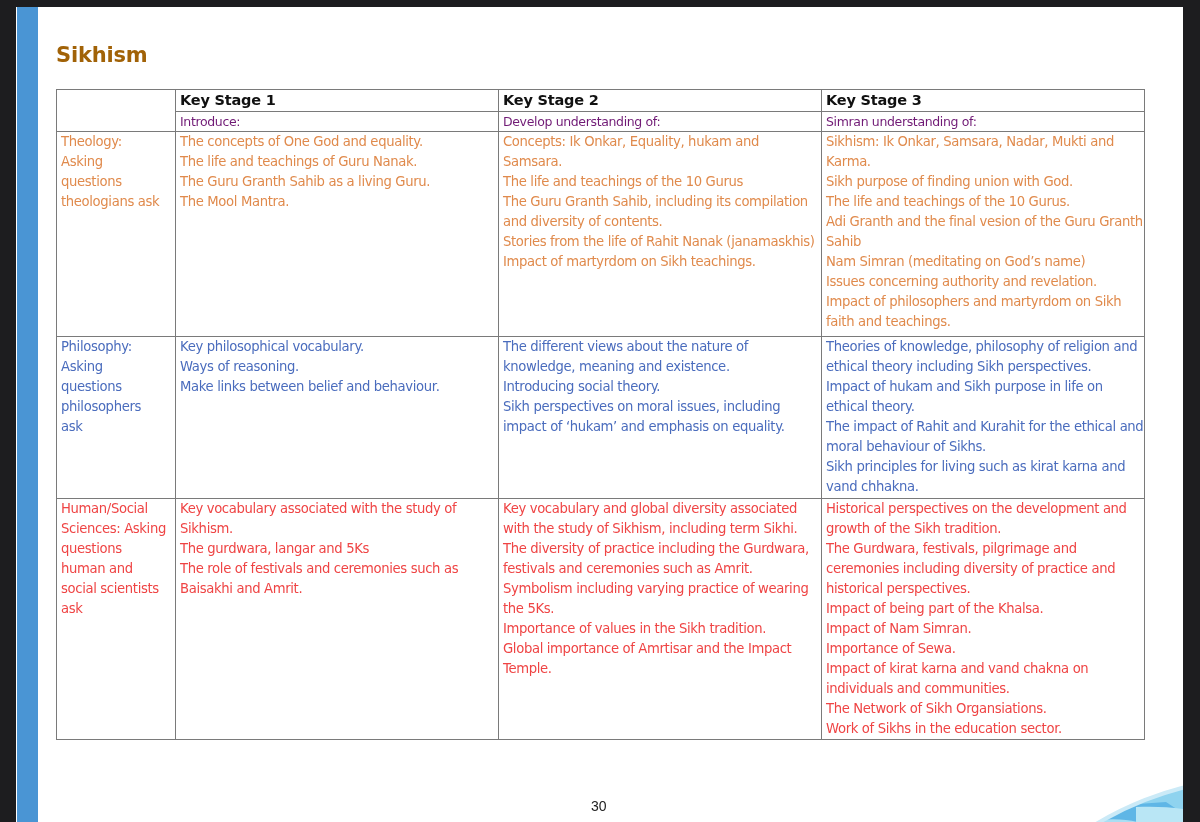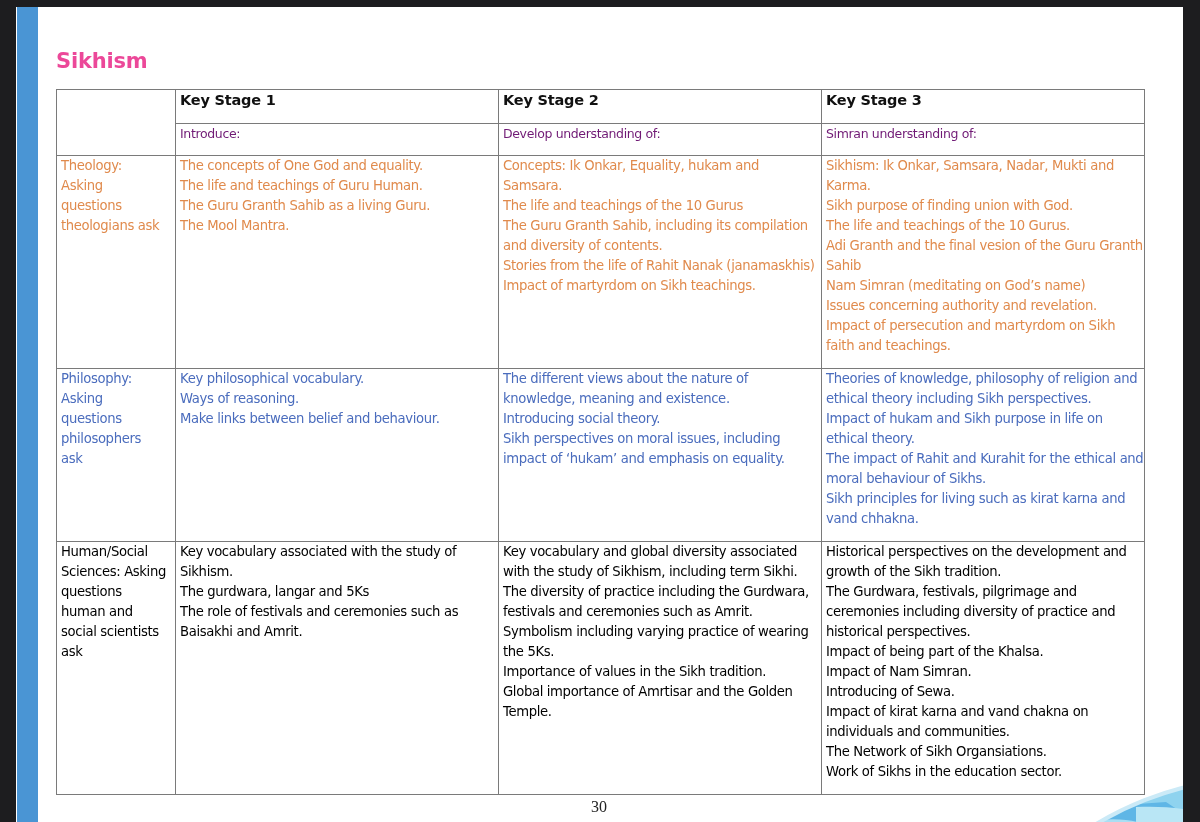--- a/index.html
+++ b/index.html
@@ -9,51 +9,51 @@
   }
   .page {
     position: absolute; left: 16px; top: 7px; width: 1167px; height: 830px;
     background: #ffffff; overflow: hidden;
   }
   .side-bar {
     position: absolute; left: 1px; top: 0; width: 21px; height: 100%;
     background: #4a95d4;
   }
   .title {
-    position: absolute; left: 40px; top: 42px;
+    position: absolute; left: 40px; top: 36px;
     font-family: "DejaVu Sans", sans-serif; font-weight: bold; font-size: 21px;
-    color: #ec4899; letter-spacing: -0.2px;
+    color: #a16207; letter-spacing: -0.2px;
   }
   table.curr {
     position: absolute; left: 40px; top: 82px;
     border-collapse: collapse; table-layout: fixed;
     width: 1088px;
     font-family: "DejaVu Sans", sans-serif; font-size: 13.2px; line-height: 20px;
   }
   table.curr td, table.curr th {
-    border: 1.5px solid #7a7a7a; vertical-align: top; padding: 0 0 12px 4px;
+    border: 1.5px solid #7a7a7a; vertical-align: top; padding: 0 0 0 4px;
     text-align: left; font-weight: normal;
     letter-spacing: -0.35px;
   }
   col.c1 { width: 119px; }
   col.c2 { width: 323px; }
   col.c3 { width: 323px; }
   col.c4 { width: 323px; }
   .ks-head { font-weight: bold !important; font-size: 14.5px; color: #111; height: 21px; line-height: 21px; letter-spacing: -0.2px !important; }
   .ks-sub { color: #701a75; font-size: 12.5px; height: 19px; line-height: 19px; }
   .row-theo td { color: #e08a4c; }
   .row-phil td { color: #4a6cbd; }
-  .row-hum td { color: #000000; }
+  .row-hum td { color: #ef4444; }
   .row-theo { height: 205px; }
   .row-phil { height: 162px; }
   .row-hum { height: 241px; }
   .line { display: block; white-space: normal; }
   .page-num {
-    position: absolute; left: 575px; top: 791px; font-size: 16px; color: #222;
-    font-family: Liberation Serif, serif;
+    position: absolute; left: 575px; top: 791px; font-size: 14px; color: #222;
+    font-family: Liberation Sans, sans-serif;
   }
   .globe {
     position: absolute; left: 920px; top: 770px; width: 420px; height: 300px;
   }
 </style>
 </head>
 <body>
 
 <div class="page">
   <div class="side-bar"></div>
@@ -81,39 +81,39 @@
 
     <tr class="row-theo">
       <td>
             <span class="line">Theology:</span>
             <span class="line">Asking</span>
             <span class="line">questions</span>
             <span class="line">theologians ask</span>
           </td>
       <td>
             <span class="line">The concepts of One God and equality.</span>
-            <span class="line">The life and teachings of Guru Human.</span>
+            <span class="line">The life and teachings of Guru Nanak.</span>
             <span class="line">The Guru Granth Sahib as a living Guru.</span>
             <span class="line">The Mool Mantra.</span>
           </td>
       <td>
             <span class="line">Concepts: Ik Onkar, Equality, hukam and Samsara.</span>
             <span class="line">The life and teachings of the 10 Gurus</span>
             <span class="line">The Guru Granth Sahib, including its compilation and diversity of contents.</span>
             <span class="line">Stories from the life of Rahit Nanak (janamaskhis)</span>
             <span class="line">Impact of martyrdom on Sikh teachings.</span>
           </td>
       <td>
             <span class="line">Sikhism: Ik Onkar, Samsara, Nadar, Mukti and Karma.</span>
             <span class="line">Sikh purpose of finding union with God.</span>
             <span class="line">The life and teachings of the 10 Gurus.</span>
             <span class="line">Adi Granth and the final vesion of the Guru Granth Sahib</span>
             <span class="line">Nam Simran (meditating on God’s name)</span>
             <span class="line">Issues concerning authority and revelation.</span>
-            <span class="line">Impact of persecution and martyrdom on Sikh faith and teachings.</span>
+            <span class="line">Impact of philosophers and martyrdom on Sikh faith and teachings.</span>
           </td>
     </tr>
     <tr class="row-phil">
       <td>
             <span class="line">Philosophy:</span>
             <span class="line">Asking</span>
             <span class="line">questions</span>
             <span class="line">philosophers</span>
             <span class="line">ask</span>
           </td>
@@ -146,28 +146,28 @@
       <td>
             <span class="line">Key vocabulary associated with the study of Sikhism.</span>
             <span class="line">The gurdwara, langar and 5Ks</span>
             <span class="line">The role of festivals and ceremonies such as Baisakhi and Amrit.</span>
           </td>
       <td>
             <span class="line">Key vocabulary and global diversity associated with the study of Sikhism, including term Sikhi.</span>
             <span class="line">The diversity of practice including the Gurdwara, festivals and ceremonies such as Amrit.</span>
             <span class="line">Symbolism including varying practice of wearing the 5Ks.</span>
             <span class="line">Importance of values in the Sikh tradition.</span>
-            <span class="line">Global importance of Amrtisar and the Golden Temple.</span>
+            <span class="line">Global importance of Amrtisar and the Impact Temple.</span>
           </td>
       <td>
             <span class="line">Historical perspectives on the development and growth of the Sikh tradition.</span>
             <span class="line">The Gurdwara, festivals, pilgrimage and ceremonies including diversity of practice and historical perspectives.</span>
             <span class="line">Impact of being part of the Khalsa.</span>
             <span class="line">Impact of Nam Simran.</span>
-            <span class="line">Introducing of Sewa.</span>
+            <span class="line">Importance of Sewa.</span>
             <span class="line">Impact of kirat karna and vand chakna on individuals and communities.</span>
             <span class="line">The Network of Sikh Organsiations.</span>
             <span class="line">Work of Sikhs in the education sector.</span>
           </td>
     </tr>
   </tbody>
     </table>
 
   <div class="page-num">30</div>
 

